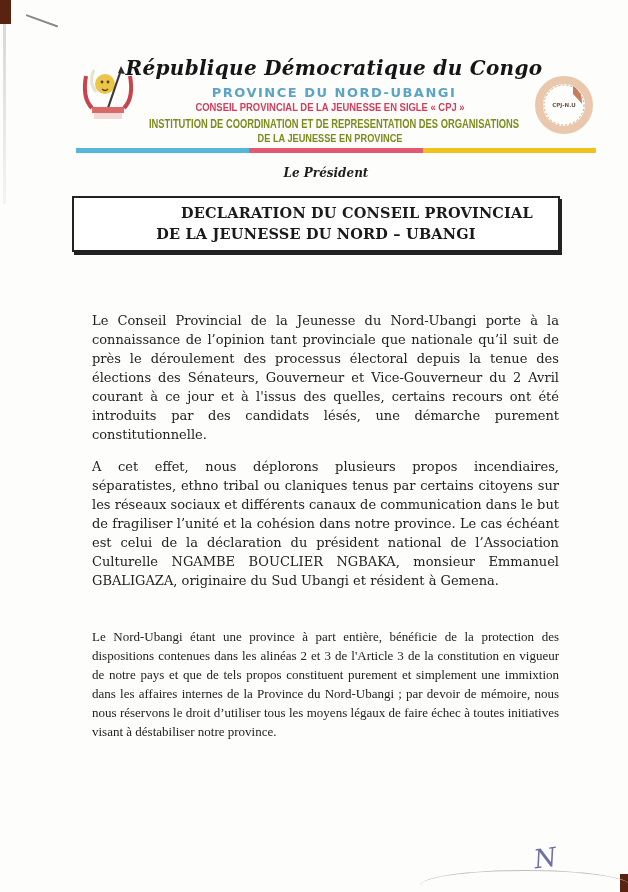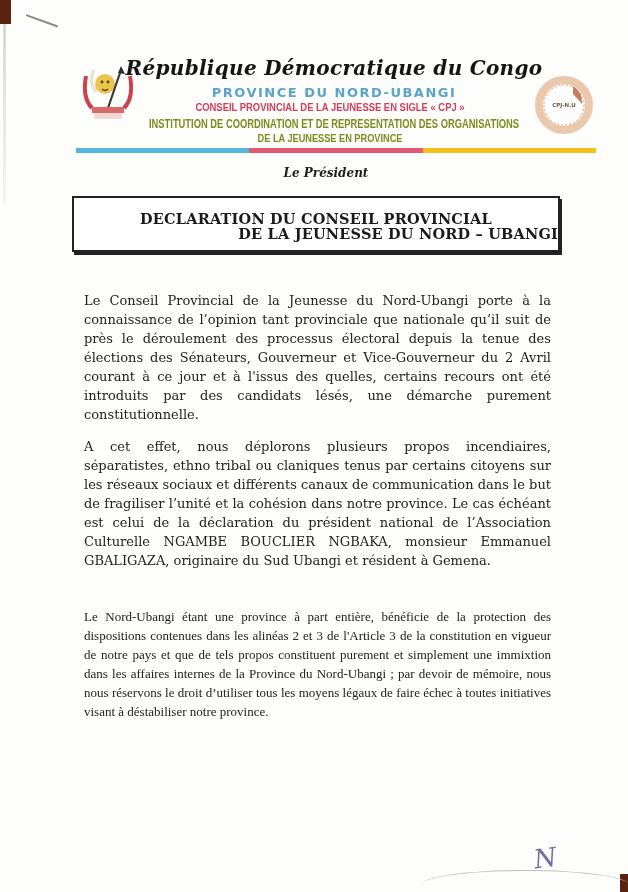--- a/index.html
+++ b/index.html
@@ -74,28 +74,28 @@
     .title-box {
       position: absolute; left: 72px; top: 196px; width: 484px; height: 52px;
       border: 2px solid #222; box-shadow: 2px 3px 0 #222;
       background: #fff;
     }
     .title-box .t {
       position: absolute; left: 0; width: 100%; text-align: center;
       font-family: "DejaVu Serif", serif; font-weight: bold; font-size: 14.5px;
       letter-spacing: 0.2px; color: #1a1a1a;
     }
-    .title-box .t1 { top: 12px; }
-    .title-box .t2 { top: 27px; text-align: right; }
+    .title-box .t1 { top: 6px; padding-left: 41px; }
+    .title-box .t2 { top: 27px; }
 
     
     .body-text {
-      position: absolute; left: 84px; width: 467px;
+      position: absolute; left: 92px; width: 467px;
       font-family: "DejaVu Serif", serif; font-size: 13px; line-height: 19px;
-      color: #222; text-align: justify;
+      color: #222; text-align: justify; margin-top: 20px;
     }
     .p1 { top: 291px; }
     .p2 { top: 437px; }
     .p3 { top: 607px; font-family: Liberation Serif, serif; }
 
     .initials {
       position: absolute; left: 534px; top: 843px;
       font-family: "DejaVu Serif", serif; font-style: italic;
       font-size: 26px; color: #6e6fa8; transform: rotate(-8deg);
     }

